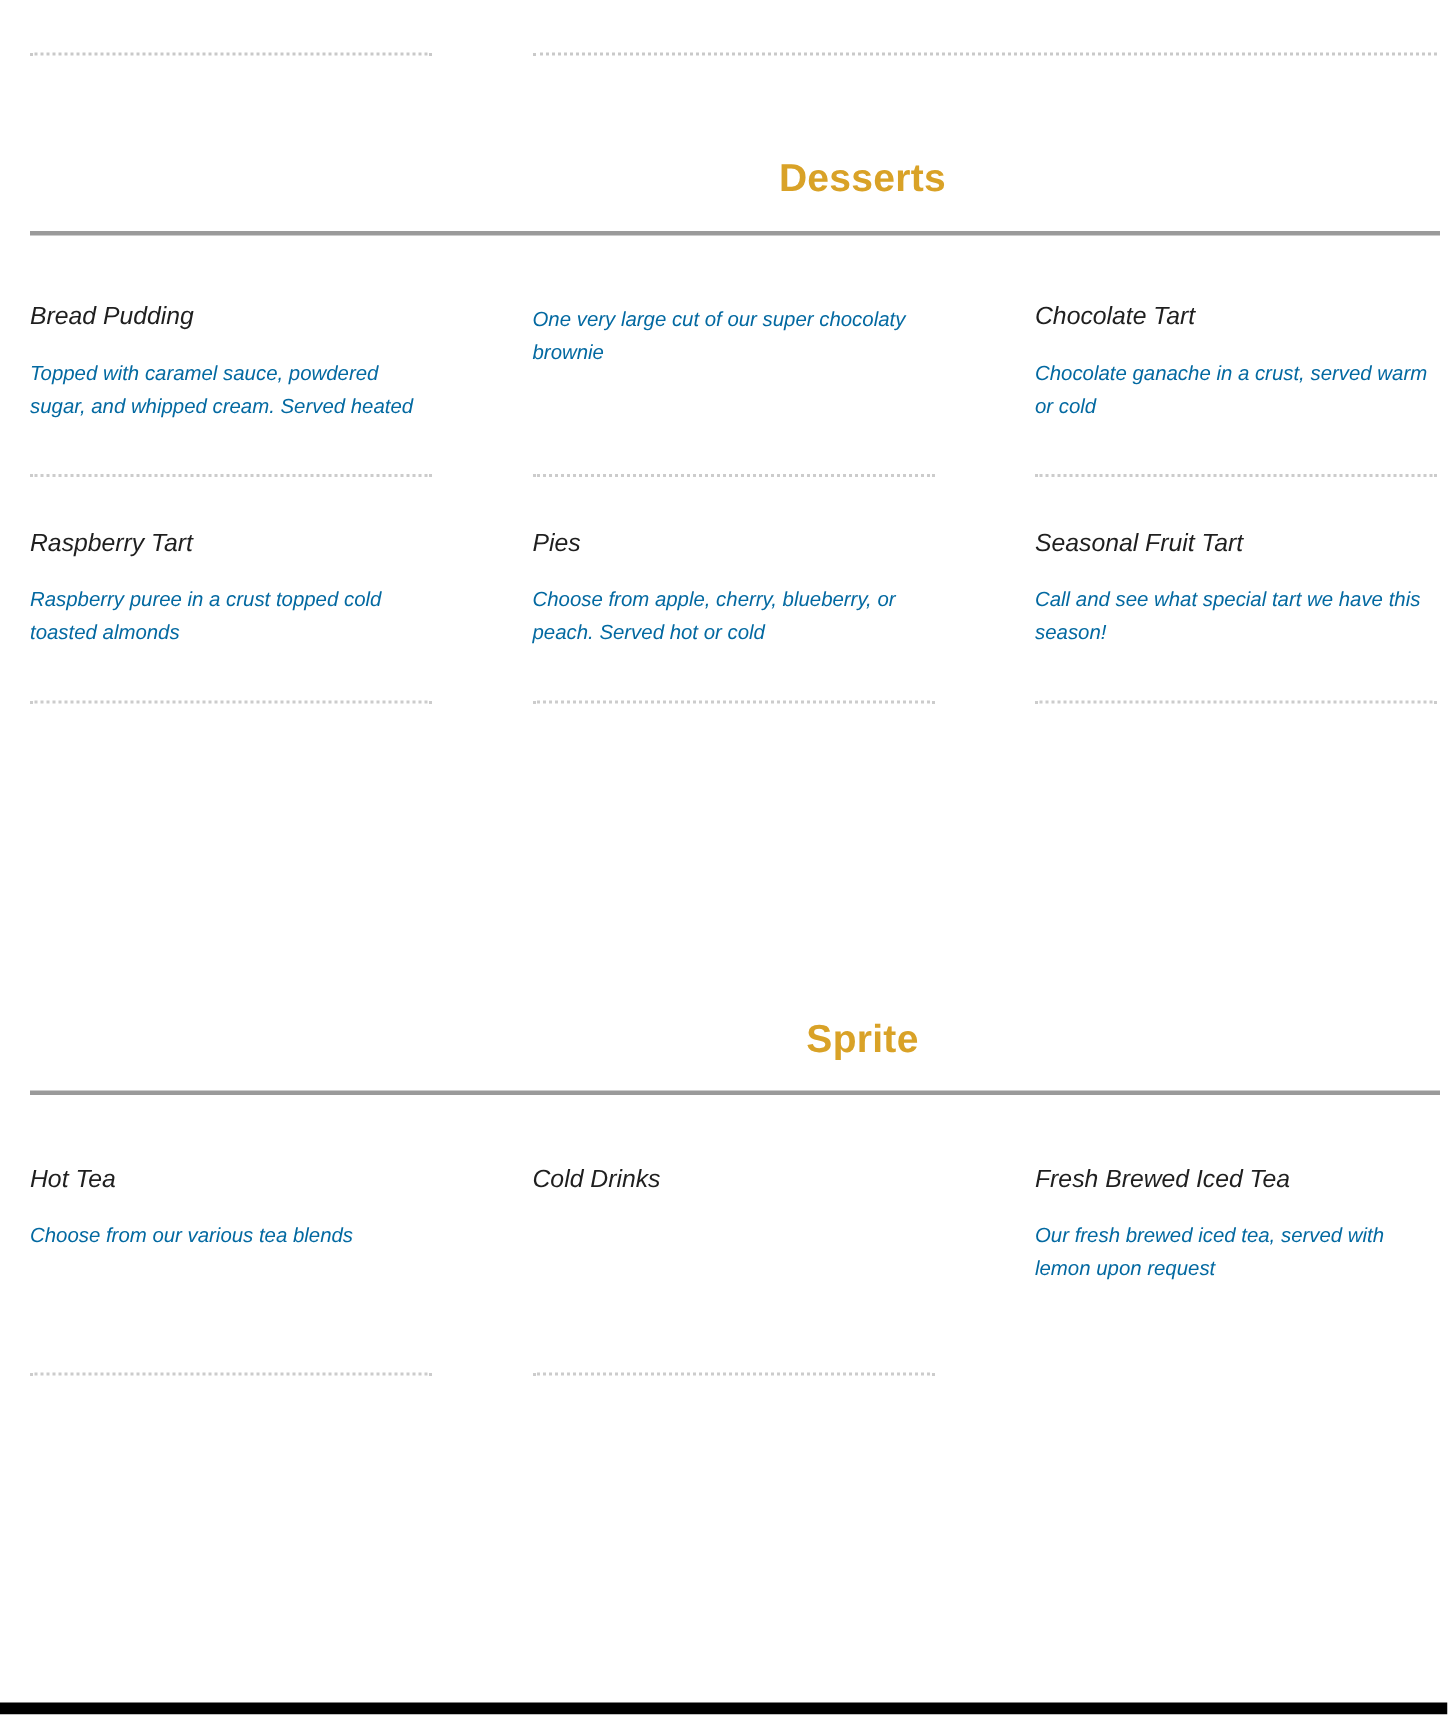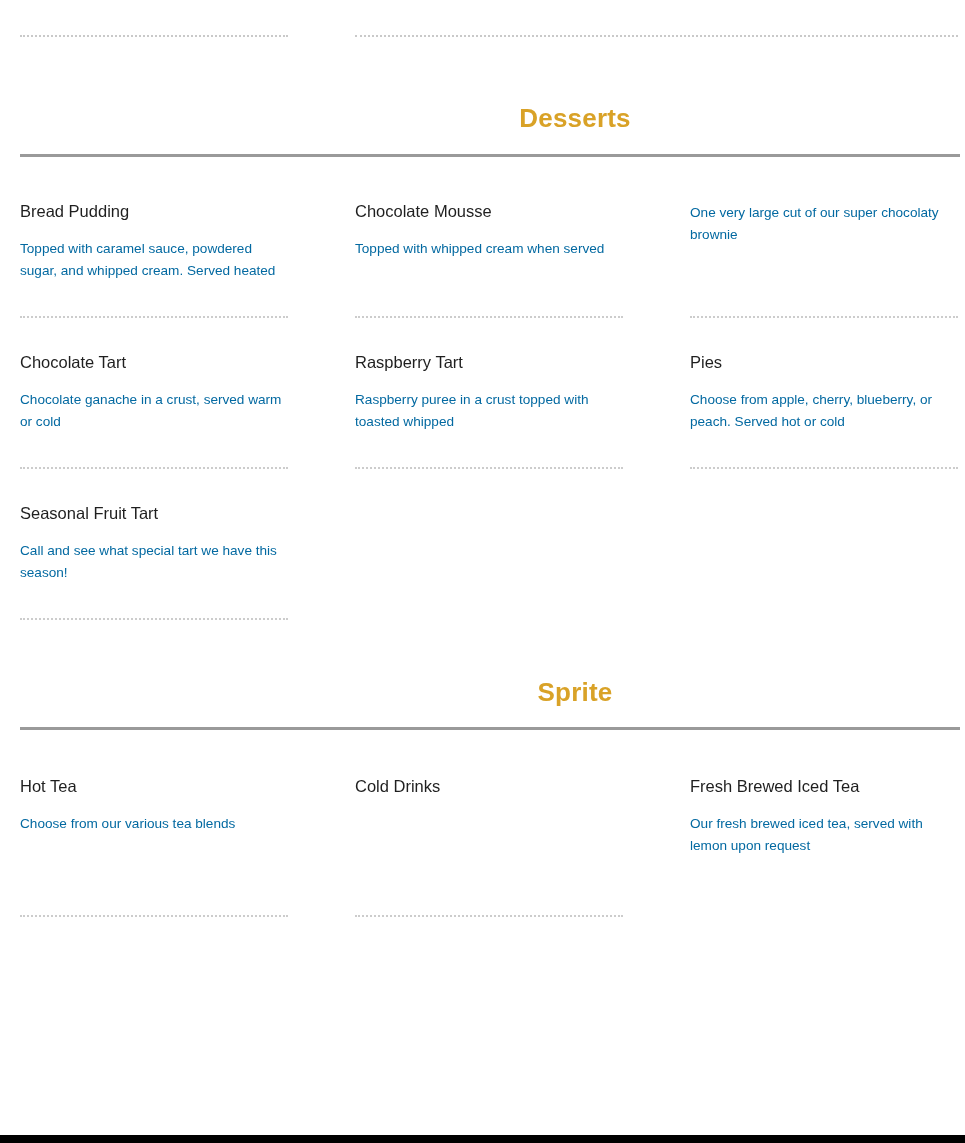--- a/index.html
+++ b/index.html
@@ -71,20 +71,21 @@
 
   .item {
     padding-top: 35px;
     padding-bottom: 0;
     position: relative;
   }
   .item-inner {
     min-height: 116px;
     border-bottom: 2px dotted #cccccc;
     padding-bottom: 8px;
+    font-style: italic;
   }
   .item.no-rule .item-inner { border-bottom: none; }
 
   .item-title {
     font-size: 16.5px;
     font-weight: normal;
     color: #1f1f1f;
     margin: 0 0 17px 0;
     line-height: 1.15;
     white-space: nowrap;
@@ -136,44 +137,38 @@
 
     <div class="items">
 
       <div class="item">
         <div class="item-inner">
           <div class="item-title">Bread Pudding</div>
           <div class="item-desc">Topped with caramel sauce, powdered sugar, and whipped cream. Served heated</div>
         </div>
       </div>
 
-      <div class="item wide-desc">
-        <div class="item-inner">
-          <div class="item-title">Chocolate Mousse</div>
-          <div class="item-desc">Topped with whipped cream when served</div>
-        </div>
-      </div>
 
       <div class="item">
         <div class="item-inner">
           <div class="item-desc">One very large cut of our super chocolaty brownie</div>
         </div>
       </div>
 
       <div class="item">
         <div class="item-inner">
           <div class="item-title">Chocolate Tart</div>
           <div class="item-desc">Chocolate ganache in a crust, served warm or cold</div>
         </div>
       </div>
 
       <div class="item">
         <div class="item-inner">
           <div class="item-title">Raspberry Tart</div>
-          <div class="item-desc">Raspberry puree in a crust topped with toasted whipped</div>
+          <div class="item-desc">Raspberry puree in a crust topped cold toasted almonds</div>
         </div>
       </div>
 
       <div class="item">
         <div class="item-inner">
           <div class="item-title">Pies</div>
           <div class="item-desc">Choose from apple, cherry, blueberry, or peach. Served hot or cold</div>
         </div>
       </div>
 

